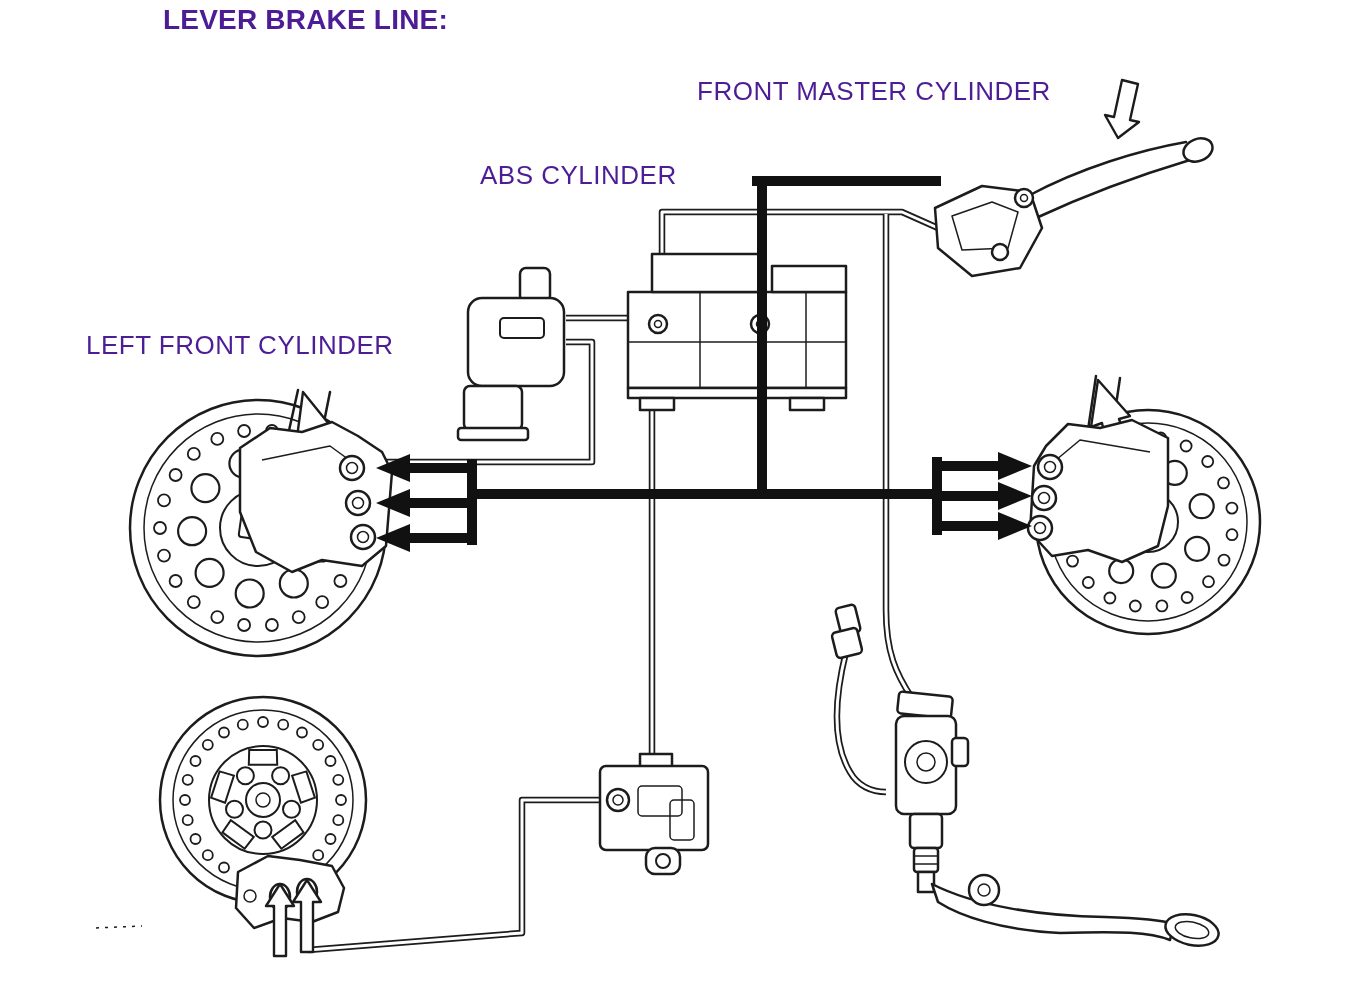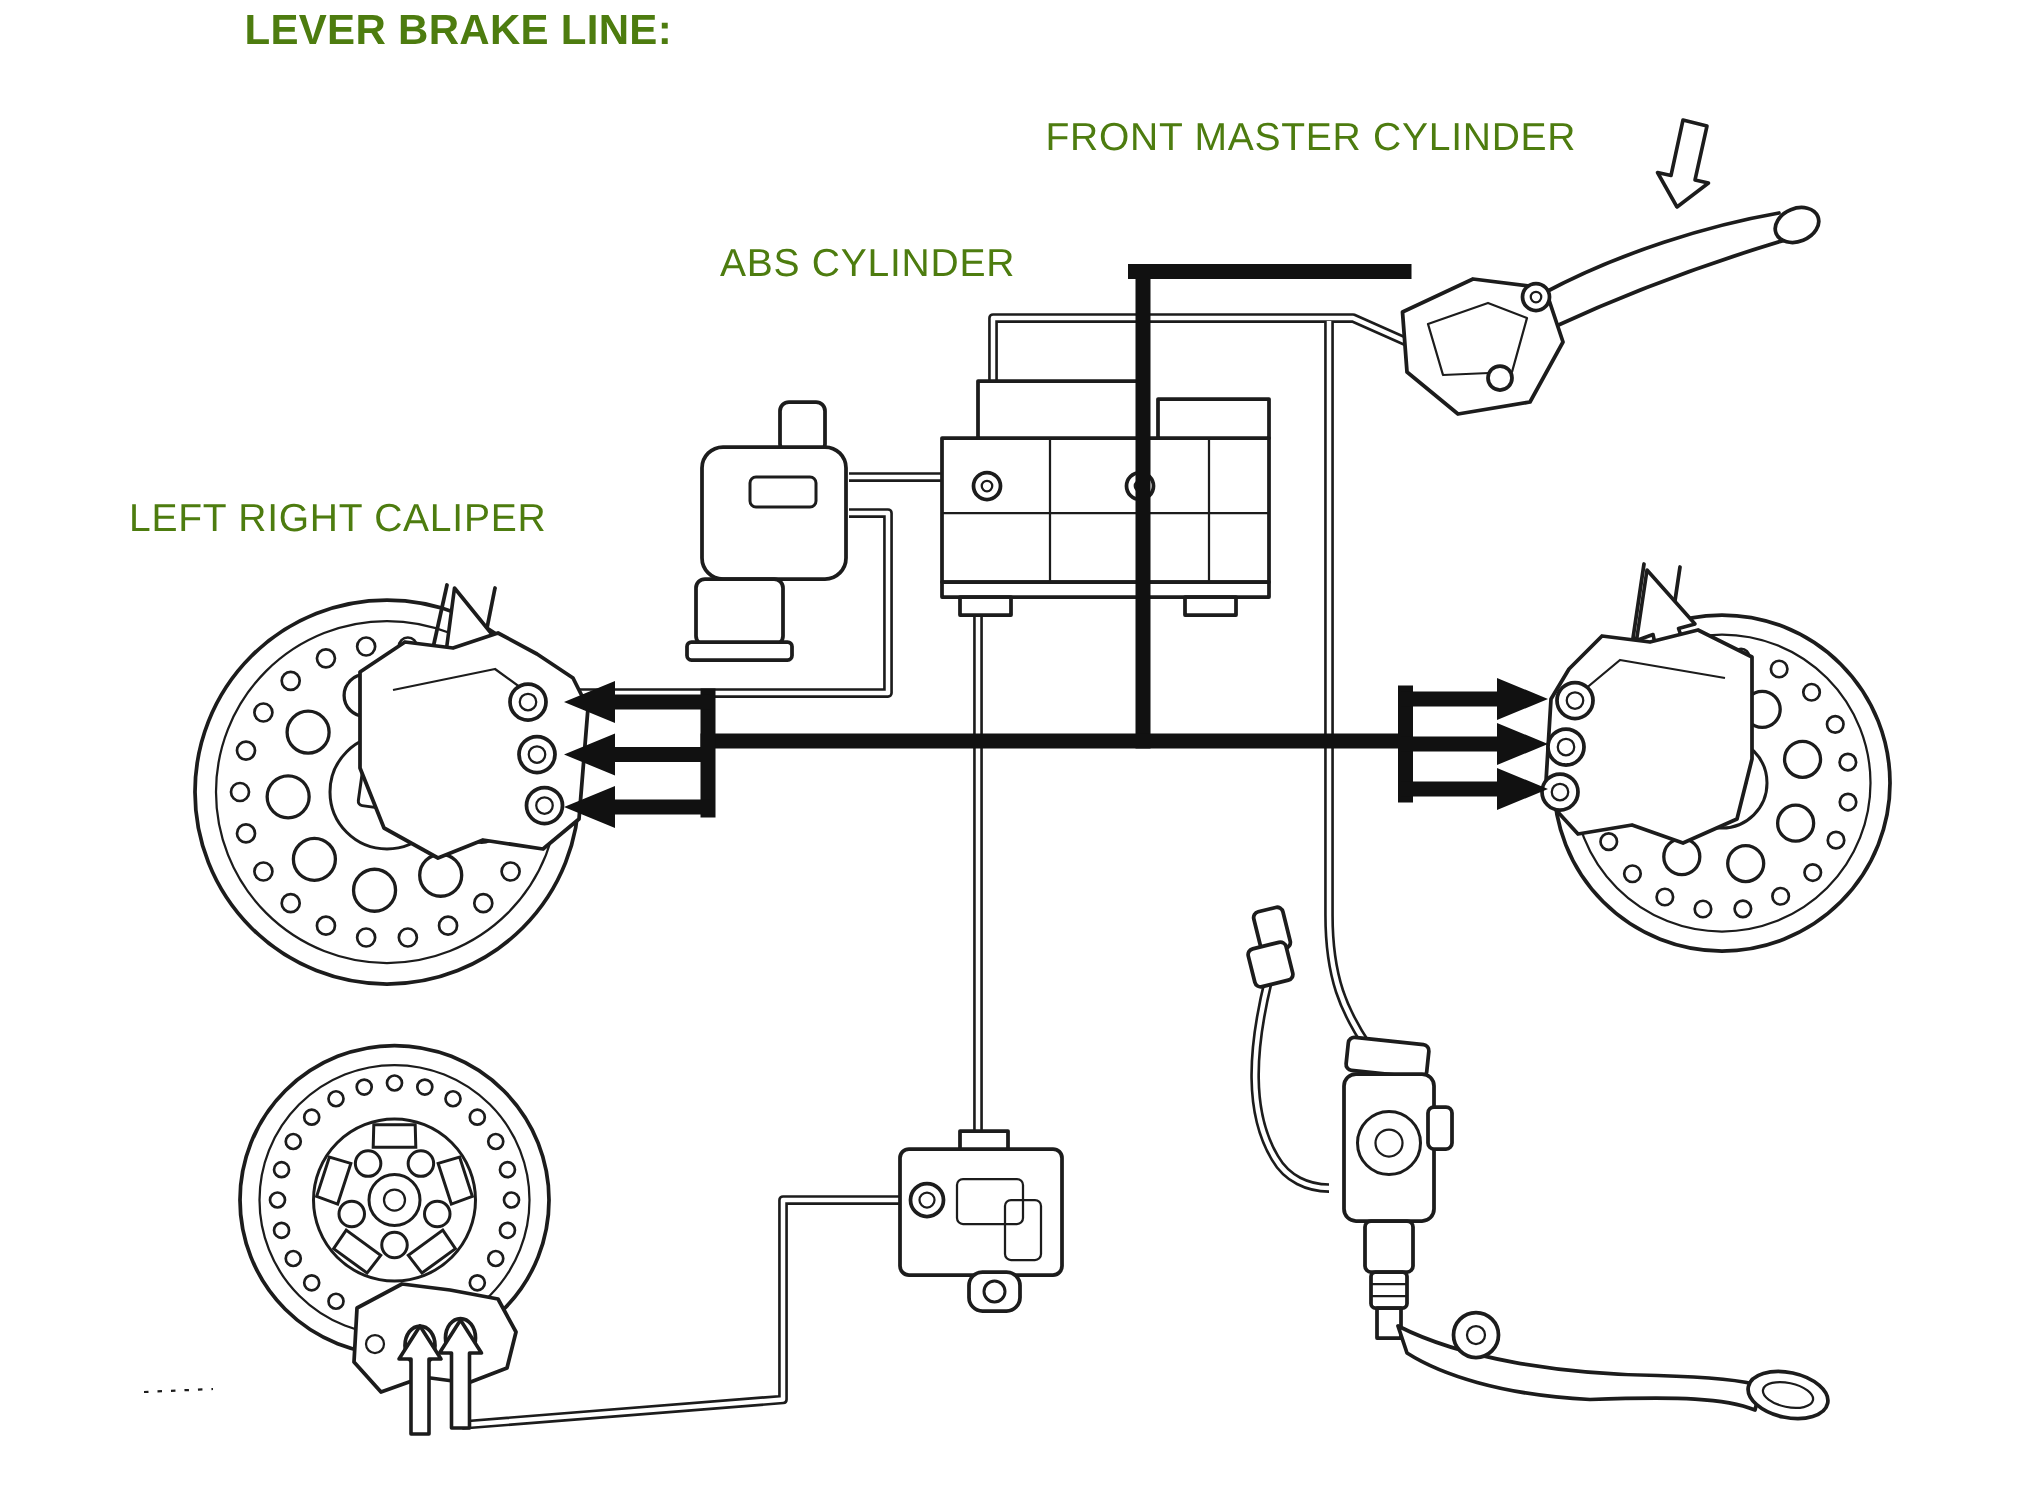--- a/index.html
+++ b/index.html
@@ -1,21 +1,21 @@
 <!DOCTYPE html>
 <html><head>
 <meta charset="utf-8">
 <style>
   html,body{margin:0;padding:0;background:#ffffff;}
   .stage{
     position:relative;width:1345px;height:993px;background:#ffffff;overflow:hidden;
     font-family:"Liberation Sans", sans-serif;color:#1c1c1c;
   }
   .stage svg{position:absolute;left:0;top:0;}
-  .lbl{position:absolute;font-size:26px;letter-spacing:.5px;white-space:nowrap;color:#4d7c0f;}
+  .lbl{position:absolute;font-size:26px;letter-spacing:.5px;white-space:nowrap;color:#4c1d95;}
   .title{font-weight:bold;font-size:28px;letter-spacing:.2px;}
   
   .ln{fill:none;stroke:#1c1c1c;stroke-width:2.5;stroke-linecap:round;stroke-linejoin:round;}
   .ln2{fill:none;stroke:#1c1c1c;stroke-width:2;stroke-linejoin:round;}
   .ln15{fill:none;stroke:#1c1c1c;stroke-width:1.5;stroke-linejoin:round;}
   .fw{fill:#ffffff;stroke:#1c1c1c;stroke-width:2.5;stroke-linejoin:round;}
   .hole{fill:#ffffff;stroke:#1c1c1c;stroke-width:1.8;}
   .hole2{fill:#ffffff;stroke:#1c1c1c;stroke-width:2;}
   .cutout{fill:#ffffff;stroke:#1c1c1c;stroke-width:2.2;}
   .ln2w{fill:#ffffff;stroke:#1c1c1c;stroke-width:2;}
@@ -292,14 +292,14 @@
       <polygon class="warrow" points="280,884 294,906 286,906 286,956 274,956 274,906 266,906"></polygon>
       <polygon class="warrow" points="307,880 321,902 313,902 313,952 301,952 301,902 293,902"></polygon>
     </g>
 
     <path class="ln15" stroke-dasharray="3 6" d="M 96 928 L 142 926"></path>
   </svg>
 
   <div class="lbl title" style="left:163px;top:4px;">LEVER BRAKE LINE:</div>
   <div class="lbl" style="left:697px;top:76px;">FRONT MASTER CYLINDER</div>
   <div class="lbl" style="left:480px;top:160px;">ABS CYLINDER</div>
-  <div class="lbl" style="left:86px;top:330px;">LEFT RIGHT CALIPER</div>
+  <div class="lbl" style="left:86px;top:330px;">LEFT FRONT CYLINDER</div>
 </div>
 
 </body></html>

